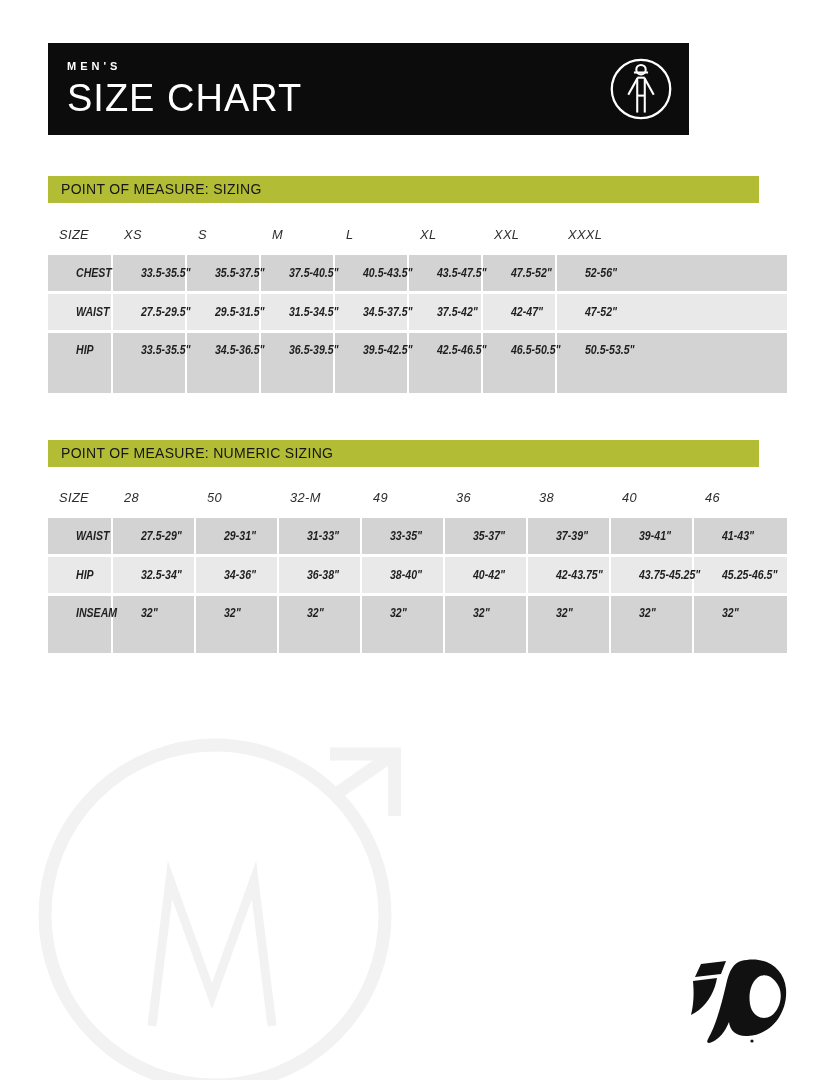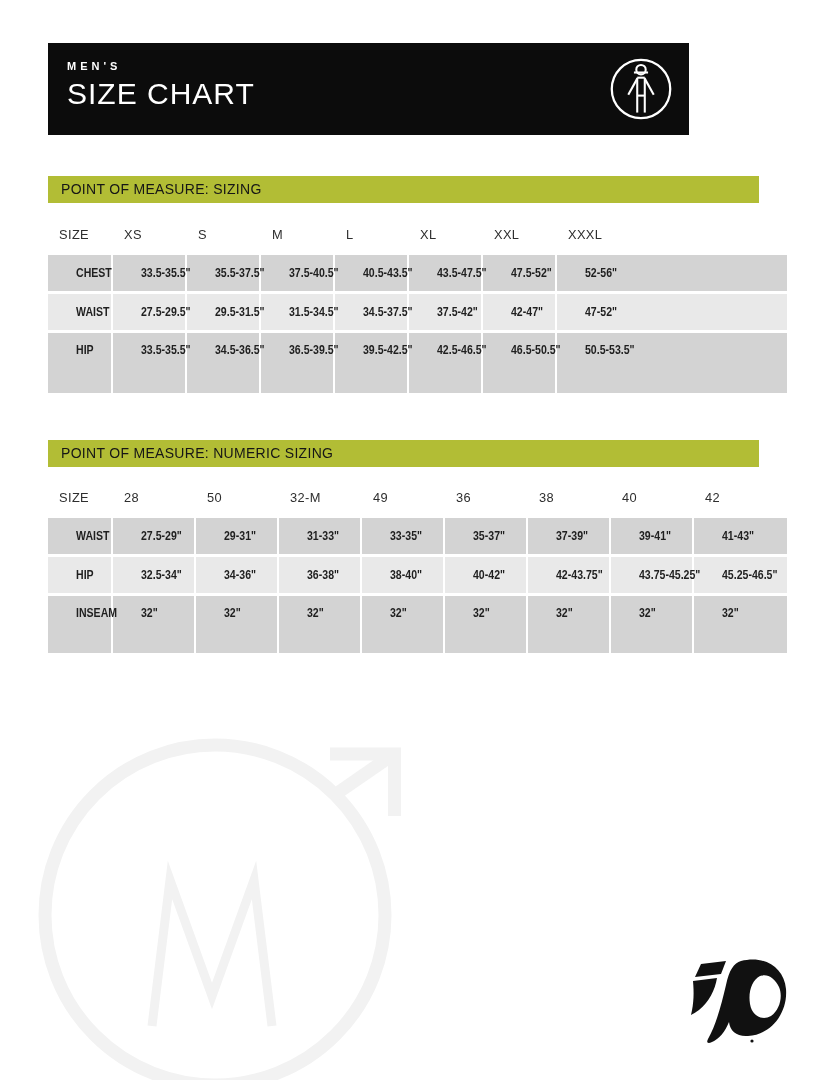--- a/index.html
+++ b/index.html
@@ -7,33 +7,33 @@
   .page {
     position:relative; width:835px; height:1080px; background:#ffffff;
     overflow:hidden; font-family:"Liberation Sans", sans-serif;
   }
   
   .hdr {
     position:absolute; left:48px; top:43px; width:641px; height:92px;
     background:#0c0c0c; color:#fff; padding:17px 0 0 19px;
   }
   .hdr .eyebrow { font-size:11px; font-weight:bold; letter-spacing:4px; }
-  .hdr .title   { font-size:30px; font-weight:400; letter-spacing:1px; margin-top:5px; }
+  .hdr .title   { font-size:38px; font-weight:400; letter-spacing:1px; margin-top:5px; }
   .hdr-logo { position:absolute; right:15px; top:13px; width:66px; height:66px; }
   
   .bar {
     position:absolute; left:48px; width:711px; height:27px;
     background:#b2bd35; color:#161616; font-size:14px;
     line-height:27px; padding-left:13px; letter-spacing:0.3px;
   }
   .bar1 { top:176px; } .bar2 { top:440px; }
   
   .tbl {
     position:absolute; left:48px; width:739px; display:grid;
-    column-gap:2px; row-gap:3px; background:#fff;
+    column-gap:2px; row-gap:3px; background:#fff;font-style:italic;
   }
   .tbl1 { top:216px; grid-template-columns:63px repeat(6,72px) 1fr;
           grid-template-rows:36px 36px 36px 60px; }
   .tbl2 { top:479px; grid-template-columns:63px repeat(7,81px) 1fr;
           grid-template-rows:36px 36px 36px 57px; }
   .th { background:#fff; display:flex; align-items:center; padding-left:11px; }
   .th span { font-size:13.5px; color:#2e2e2e; transform:scaleX(0.95);
              transform-origin:0 50%; letter-spacing:0.4px; white-space:nowrap; }
   .td { display:flex; align-items:center; padding-left:28px; }
   .td span { font-size:12px; font-weight:bold; color:#1f1f1f;
@@ -194,21 +194,21 @@
     <div class="th">
         <span>36</span>
       </div>
     <div class="th">
         <span>38</span>
       </div>
     <div class="th">
         <span>40</span>
       </div>
     <div class="th">
-        <span>42</span>
+        <span>46</span>
       </div>
 
     <div class="td dark">
         <span>WAIST</span>
       </div>
     <div class="td dark">
         <span>27.5-29"</span>
       </div>
     <div class="td dark">
         <span>29-31"</span>

